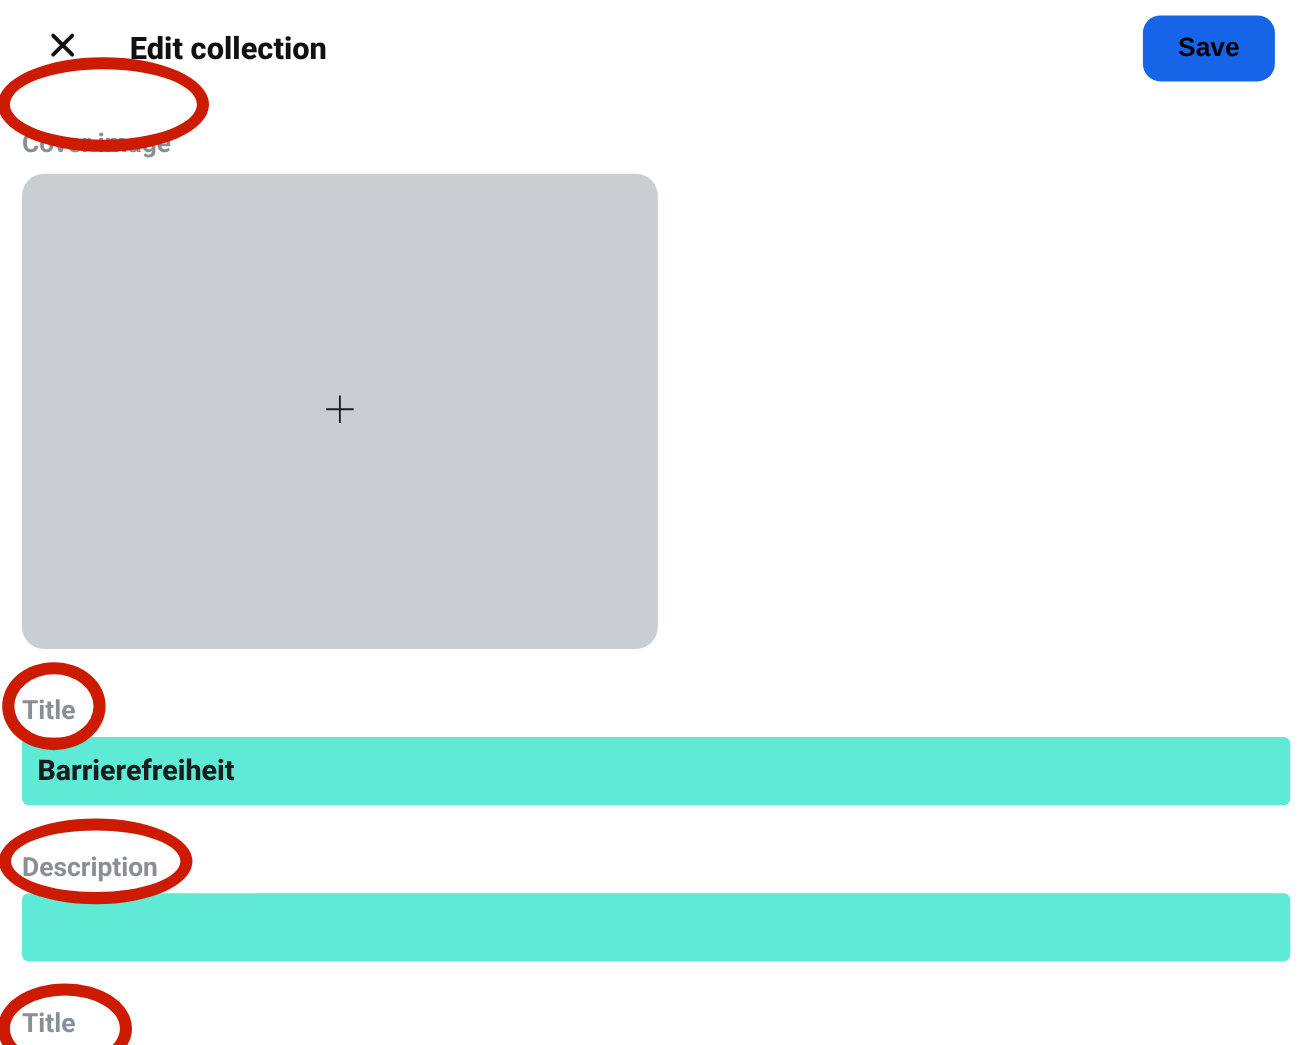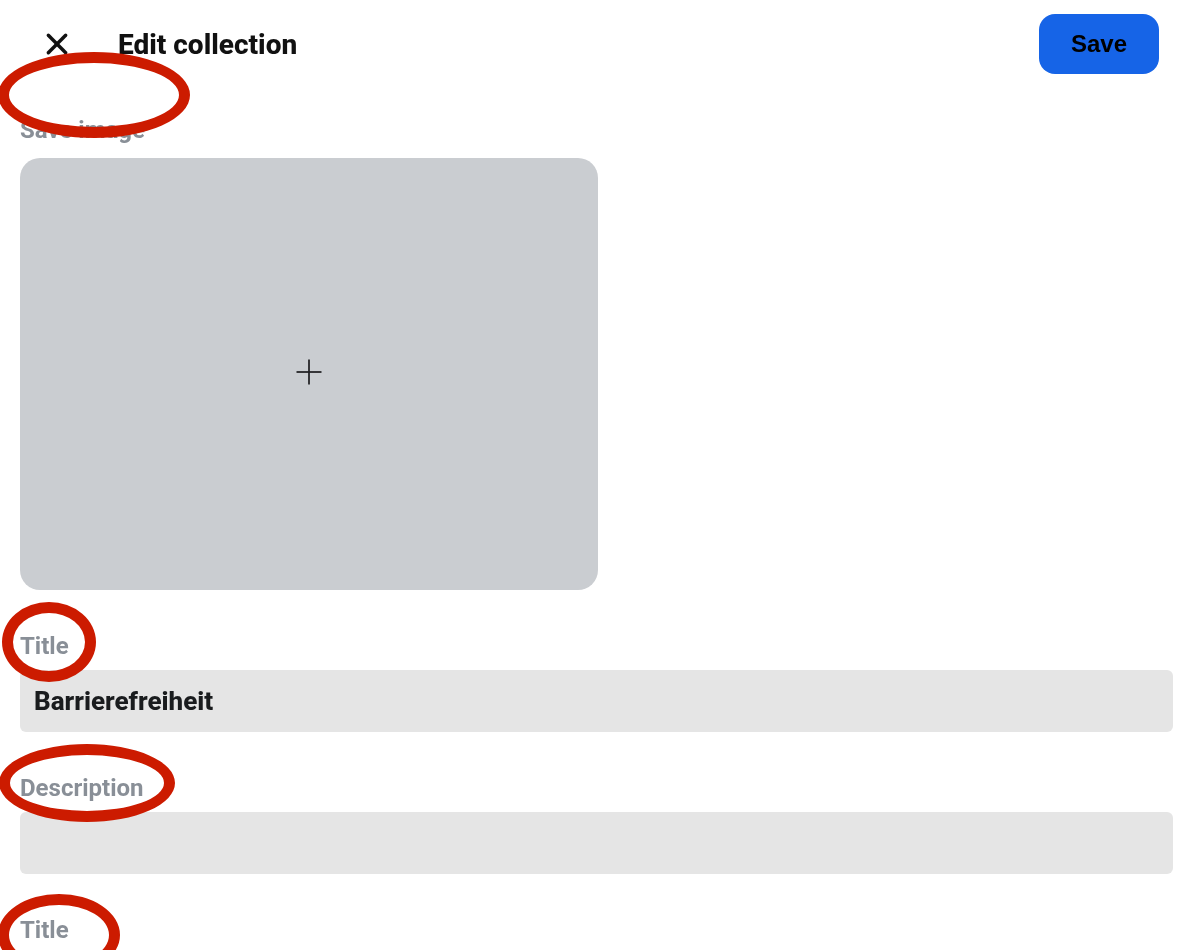--- a/index.html
+++ b/index.html
@@ -15,21 +15,21 @@
       overflow: hidden;
     }
     .header {
       display: flex;
       align-items: center;
       justify-content: space-between;
       padding: 14px 28px 14px 44px;
     }
     .header-left {
       display: flex;
-      align-items: center;
+      align-items: flex-start;
       gap: 48px;
     }
     .close-icon {
       display: flex;
       align-items: center;
       justify-content: center;
       cursor: pointer;
     }
     .close-icon svg {
       width: 26px;
@@ -90,21 +90,21 @@
     .plus-icon svg {
       width: 30px;
       height: 30px;
       stroke: #202124;
       stroke-width: 1.4;
     }
     .text-input {
       margin-top: 10px;
       margin-left: 20px;
       margin-right: 14px;
-      background: #e5e5e5;
+      background: #5eead4;
       border-radius: 6px;
       padding: 16px 14px;
       font-size: 26px;
       font-weight: 800;
       color: #1a1c1e;
       border: none;
       width: calc(100% - 34px);
       outline: none;
       font-family: inherit;
     }
@@ -151,21 +151,21 @@
     </div>
     <div class="page-title">Edit collection</div>
   </div>
   <button class="save-button">Save</button>
 </div>
 
 <div class="content">
 
   <div class="label-wrapper">
     <div class="highlight-ring" style="left:-2px; top:-36px; width:192px; height:86px;"></div>
-    <div class="section-label first">Save image</div>
+    <div class="section-label first">Cover image</div>
   </div>
 
   <div class="cover-image-area">
     <div class="plus-icon">
       <svg viewBox="0 0 24 24">
           <line x1="12" y1="2" x2="12" y2="22"></line>
           <line x1="2" y1="12" x2="22" y2="12"></line>
         </svg>
     </div>
   </div>

